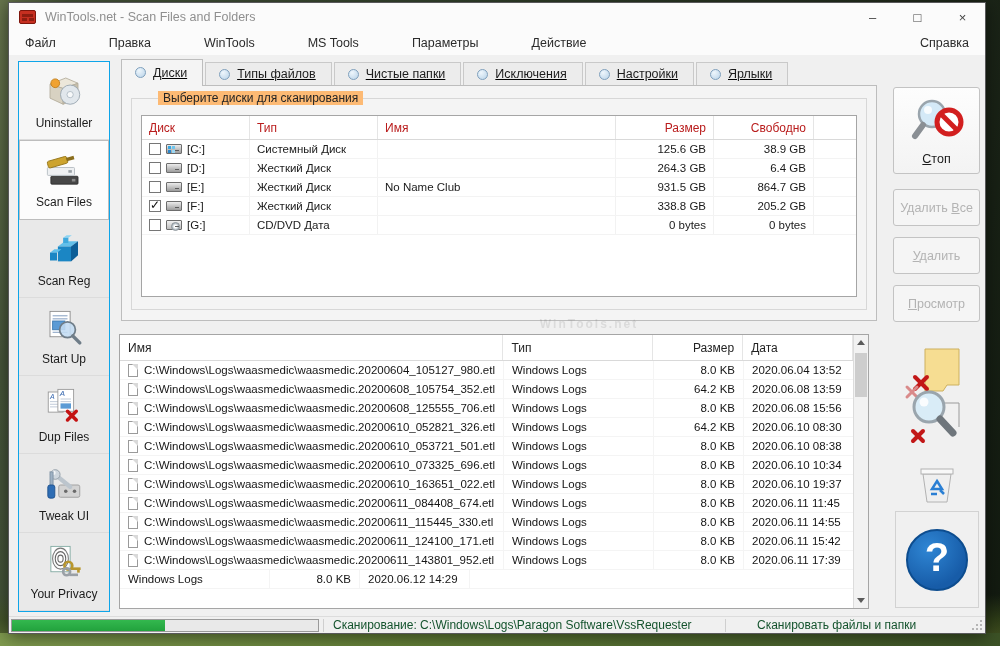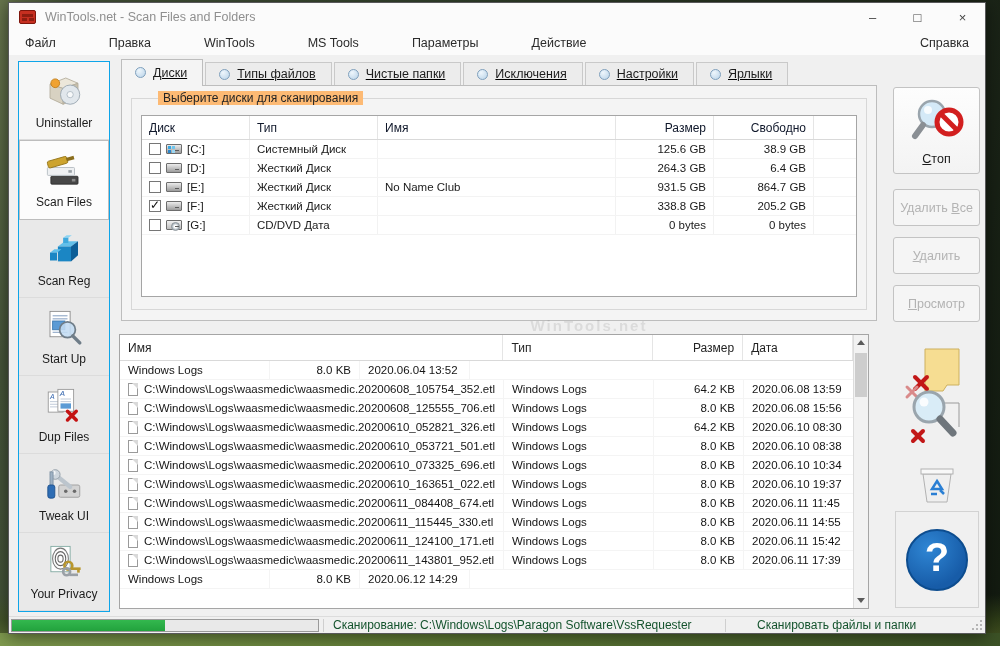--- a/index.html
+++ b/index.html
@@ -51,21 +51,21 @@
   .tab.active { background:#f4f4f4; height:27px; position:relative; z-index:3; border-color:#bdbdbd; }
 
   
   .panel { position:absolute; left:112px; top:30px; width:756px; height:236px;
     background:#f4f4f4; border:1px solid #bdbdbd; z-index:2; }
   .groupbox { position:absolute; left:9px; top:12px; right:9px; bottom:10px; border:1px solid #d7d7d7; }
   .groupbox-title { position:absolute; top:-8px; left:10px; background:#fdba74; padding:0 5px; font-size:12px; color:#232323;margin-left:16px; }
 
   
   .disk-table { position:absolute; left:9px; top:16px; right:9px; bottom:12px; background:#fff; border:1px solid #a5a5a5; overflow:hidden; }
-  .dhead { display:flex; height:24px; align-items:center; border-bottom:1px solid #d9d9d9; font-size:12px; color:#0f172a; background:#fff; }
+  .dhead { display:flex; height:24px; align-items:center; border-bottom:1px solid #d9d9d9; font-size:12px; color:#b91c1c; background:#fff; }
   .dhead .hc { border-right:1px solid #e5e5e5; height:100%; display:flex; align-items:center; padding:0 7px; }
   .drow { display:flex; height:19px; align-items:center; font-size:11.5px; color:#1a1a1a; border-bottom:1px solid #f3f3f3; }
   .drow .cell { height:100%; display:flex; align-items:center; padding:0 7px; border-right:1px solid #f2f2f2; }
   .c-disk { width:108px; gap:5px; }
   .c-type { width:128px; }
   .c-name { width:238px; }
   .c-size { width:98px;  justify-content:flex-end; }
   .c-free { width:100px; justify-content:flex-end; }
   .cb { width:12px; height:12px; border:1px solid #767676; background:#fff; position:relative; flex:none; }
   .cb.checked::after { content:"✓"; position:absolute; left:0px; top:-3px; font-size:12px; color:#111; }
@@ -85,21 +85,21 @@
   .fhead .hc { border-right:1px solid #e5e5e5; height:100%; display:flex; align-items:center; padding:0 8px; }
   .frow { display:flex; height:19px; align-items:center; font-size:11.5px; color:#151515; border-bottom:1px solid #f4f4f4; }
   .frow .cell { height:100%; display:flex; align-items:center; padding:0 8px; border-right:1px solid #f4f4f4; overflow:hidden; white-space:nowrap; }
   .c-fname { width:384px; gap:6px; }
   .c-ftype { width:150px; }
   .c-fsize { width:90px; justify-content:flex-end; }
   .c-fdate { width:110px; }
   .ficon { width:10px; height:13px; background:#fff; border:1px solid #9a9a9a; position:relative; flex:none; }
   .ficon::after { content:""; position:absolute; right:-1px; top:-1px; border:3px solid #d9d9d9; border-left-color:transparent; border-bottom-color:transparent; }
   .watermark { position:absolute; left:440px; top:262px; width:280px; text-align:center;
-    font-size:15px; font-weight:bold; letter-spacing:2px; color:rgba(90,90,90,.14); z-index:4; pointer-events:none; }
+    font-size:12px; font-weight:bold; letter-spacing:2px; color:rgba(90,90,90,.14); z-index:4; pointer-events:none; }
 
   
   .vscroll { position:absolute; right:0; top:0; bottom:0; width:15px; background:#f2f2f2; border-left:1px solid #dcdcdc; }
   .sb-btn { position:absolute; left:0; width:14px; height:15px; display:flex; align-items:center; justify-content:center; }
   .sb-up { top:0; } .sb-down { bottom:0; }
   .tri-up { width:0; height:0; border-left:4px solid transparent; border-right:4px solid transparent; border-bottom:5px solid #5a5a5a; }
   .tri-down { width:0; height:0; border-left:4px solid transparent; border-right:4px solid transparent; border-top:5px solid #5a5a5a; }
   .sb-thumb { position:absolute; left:1px; top:18px; width:12px; height:44px; background:#cdcdcd; }
 
   
@@ -363,20 +363,24 @@
 
     <div class="file-list">
       <div class="fhead">
         <span class="hc c-fname">Имя</span>
         <span class="hc c-ftype">Тип</span>
         <span class="hc c-fsize">Размер</span>
         <span class="hc c-fdate">Дата</span>
       </div>
       <div>
   <div class="frow">
+    <span class="cell c-fname">
+              <span class="ficon"></span>
+              <span>C:\Windows\Logs\waasmedic\waasmedic.20200604_105127_980.etl</span>
+            </span>
     <span class="cell c-ftype">Windows Logs</span>
     <span class="cell c-fsize">8.0 KB</span>
     <span class="cell c-fdate">2020.06.04 13:52</span>
   </div>
 
   <div class="frow">
     <span class="cell c-fname">
               <span class="ficon"></span>
               <span>C:\Windows\Logs\waasmedic\waasmedic.20200608_105754_352.etl</span>
             </span>

